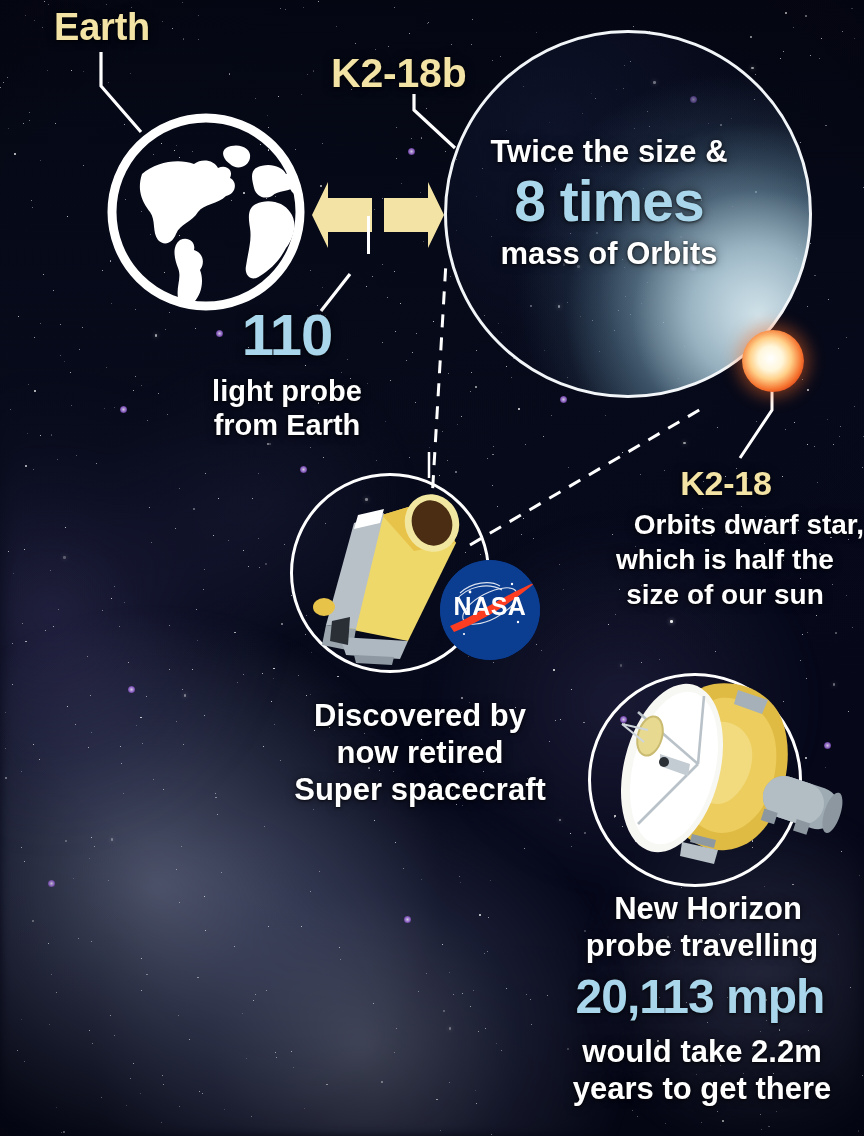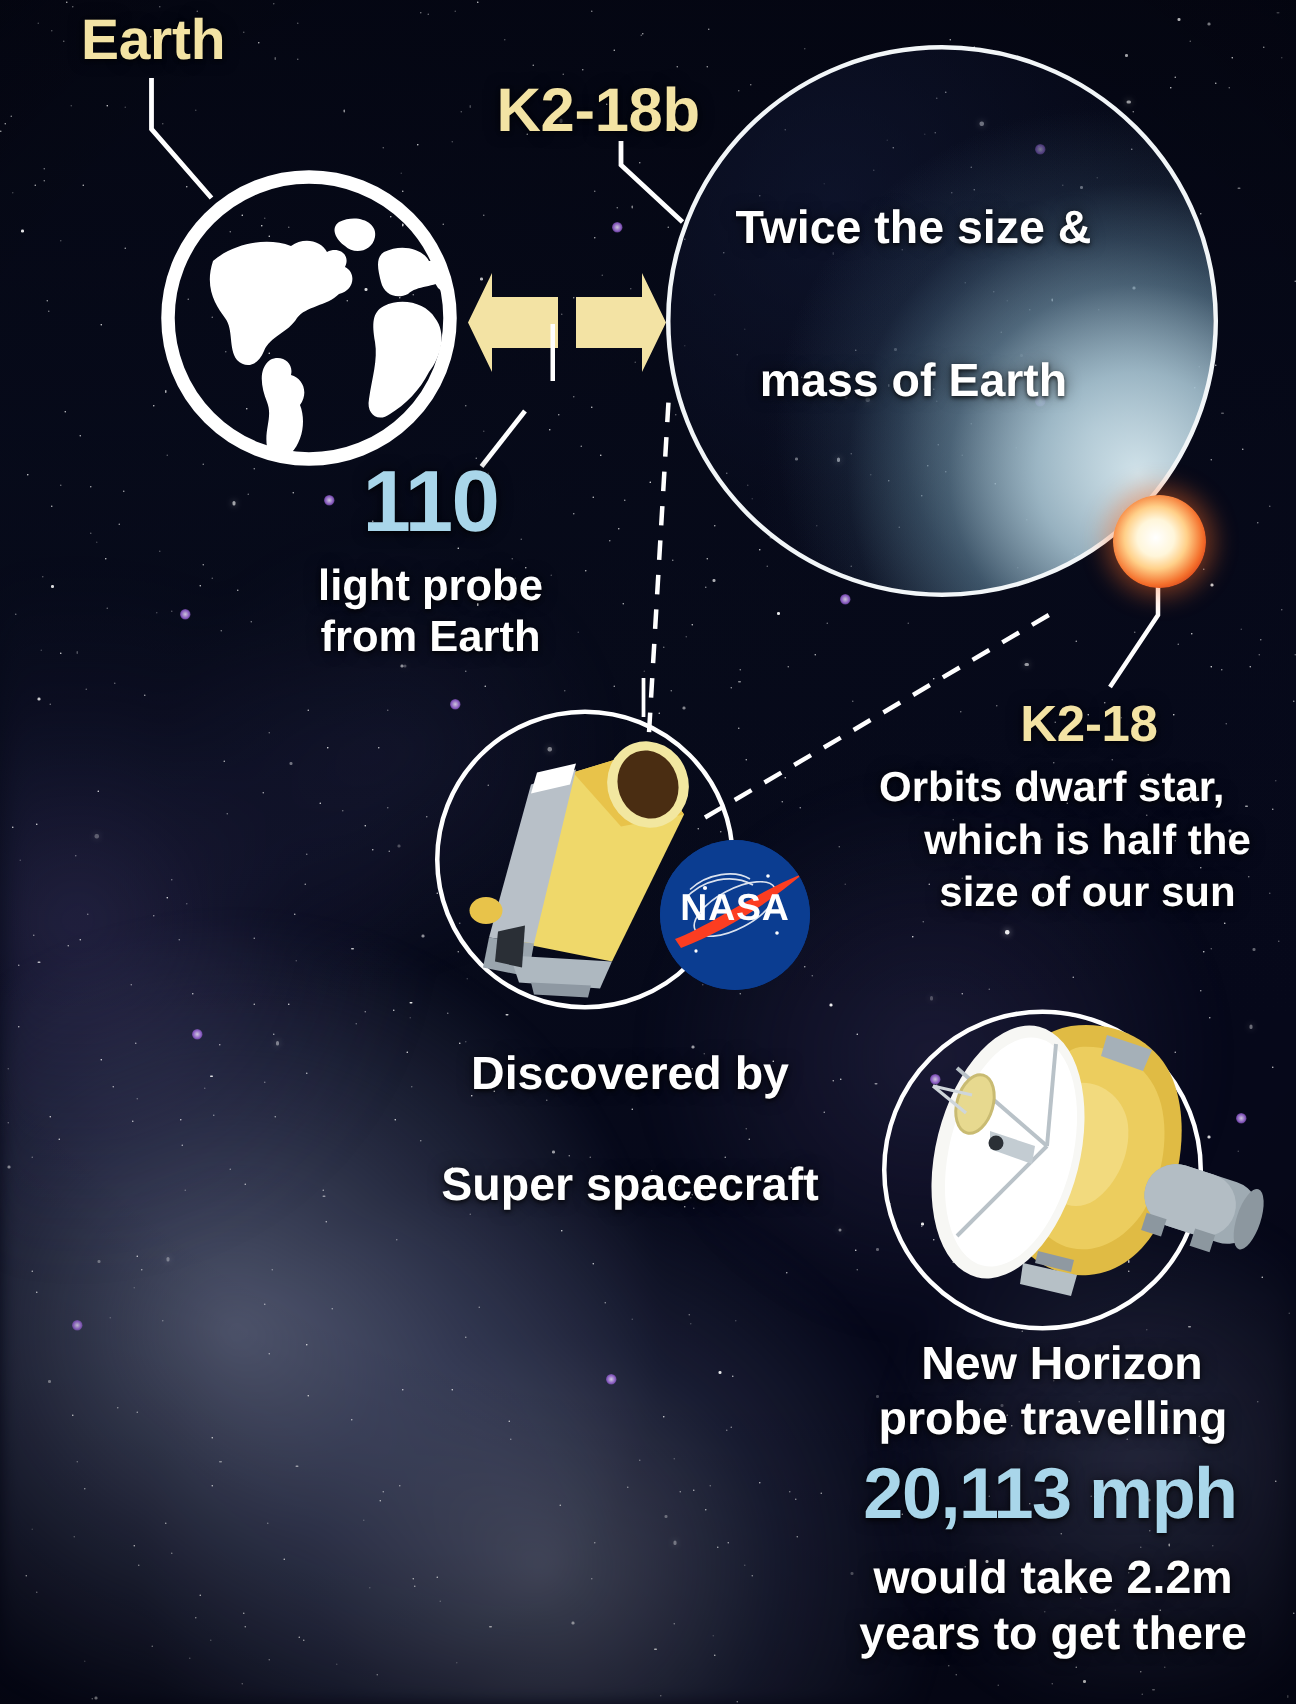--- a/index.html
+++ b/index.html
@@ -914,28 +914,29 @@
     <polygon points="72,10 72,26 116,26 116,10 132,43 116,76 116,60 72,60 72,76" fill="#f3e3a4"></polygon>
   </svg>
   <div style="position:absolute;left:367px;top:216px;width:3px;height:38px;background:#ffffff;"></div>
 
   <div class="txt gold lbl-gold" style="left:331px;top:52px;font-size:41px;">K2-18b</div>
 
   <div id="planet" style="left:444px;top:30px;width:368px;height:368px;"></div>
   <div id="dwarf" style="left:742px;top:330px;width:62px;height:62px;"></div>
 
   <div class="txt" style="left:459px;top:136px;width:300px;text-align:center;font-size:31px;font-weight:bold;">Twice the size &amp;</div>
-  <div class="txt" style="left:459px;top:238px;width:300px;text-align:center;font-size:31px;font-weight:bold;">mass of Earth</div>
+  <div class="txt sky" style="left:459px;top:172px;width:300px;text-align:center;font-size:57px;font-weight:bold;letter-spacing:-1px;">8 times</div>
+  <div class="txt" style="left:459px;top:238px;width:300px;text-align:center;font-size:31px;font-weight:bold;">mass of Orbits</div>
 
   <div class="txt sky" style="left:202px;top:305px;width:170px;text-align:center;font-size:58px;font-weight:bold;letter-spacing:-1px;">110</div>
   <div class="txt" style="left:182px;top:376px;width:210px;text-align:center;font-size:29px;font-weight:bold;">light probe</div>
   <div class="txt" style="left:182px;top:410px;width:210px;text-align:center;font-size:29px;font-weight:bold;">from Earth</div>
 
   <div class="txt gold lbl-gold" style="left:596px;top:466px;width:260px;text-align:center;font-size:34px;">K2-18</div>
-  <div class="txt" style="left:586px;top:510px;width:278px;text-align:left;font-size:28px;font-weight:bold;">Orbits dwarf star,</div>
+  <div class="txt" style="left:586px;top:510px;width:278px;text-align:right;font-size:28px;font-weight:bold;">Orbits dwarf star,</div>
   <div class="txt" style="left:586px;top:545px;width:278px;text-align:center;font-size:28px;font-weight:bold;">which is half the</div>
   <div class="txt" style="left:586px;top:580px;width:278px;text-align:center;font-size:28px;font-weight:bold;">size of our sun</div>
 
   <div class="ring" style="left:290px;top:473px;width:200px;height:200px;"></div>
 
   <svg style="position:absolute;left:296px;top:479px;width:188px;height:188px;" viewBox="0 0 188 188">
 
     <polygon points="52,150 86,36 132,22 160,64 112,162" fill="#efd86a"></polygon>
     <polygon points="86,36 132,22 160,64 118,72" fill="#e8c34a"></polygon>
 
@@ -966,20 +967,21 @@
       <path d="M10,66 C32,58 62,36 96,22 C70,44 44,60 14,72 Z" fill="#fc3d21"></path>
       <circle cx="30" cy="32" r="1.4" fill="#fff"></circle>
       <circle cx="72" cy="24" r="1.2" fill="#fff"></circle>
       <circle cx="78" cy="62" r="1.2" fill="#fff"></circle>
       <circle cx="24" cy="74" r="1.1" fill="#fff"></circle>
     </svg>
     <div class="nword">NASA</div>
   </div>
 
   <div class="txt" style="left:260px;top:700px;width:320px;text-align:center;font-size:31px;font-weight:bold;">Discovered by</div>
+  <div class="txt" style="left:260px;top:737px;width:320px;text-align:center;font-size:31px;font-weight:bold;">now retired</div>
   <div class="txt" style="left:250px;top:774px;width:340px;text-align:center;font-size:31px;font-weight:bold;">Super spacecraft</div>
 
   <div class="ring" style="left:588px;top:673px;width:214px;height:214px;"></div>
 
   <svg style="position:absolute;left:586px;top:668px;width:262px;height:226px;" viewBox="0 0 262 226">
 
     <path d="M128,16 C158,12 186,26 196,52 C206,78 202,110 192,136
              C182,162 164,180 140,182 C116,184 96,170 84,148
              C72,126 70,96 80,68 C90,40 104,20 128,16 Z" fill="#e0bb44"></path>
     <path d="M134,30 C160,28 182,44 188,68 C194,92 188,120 176,140

